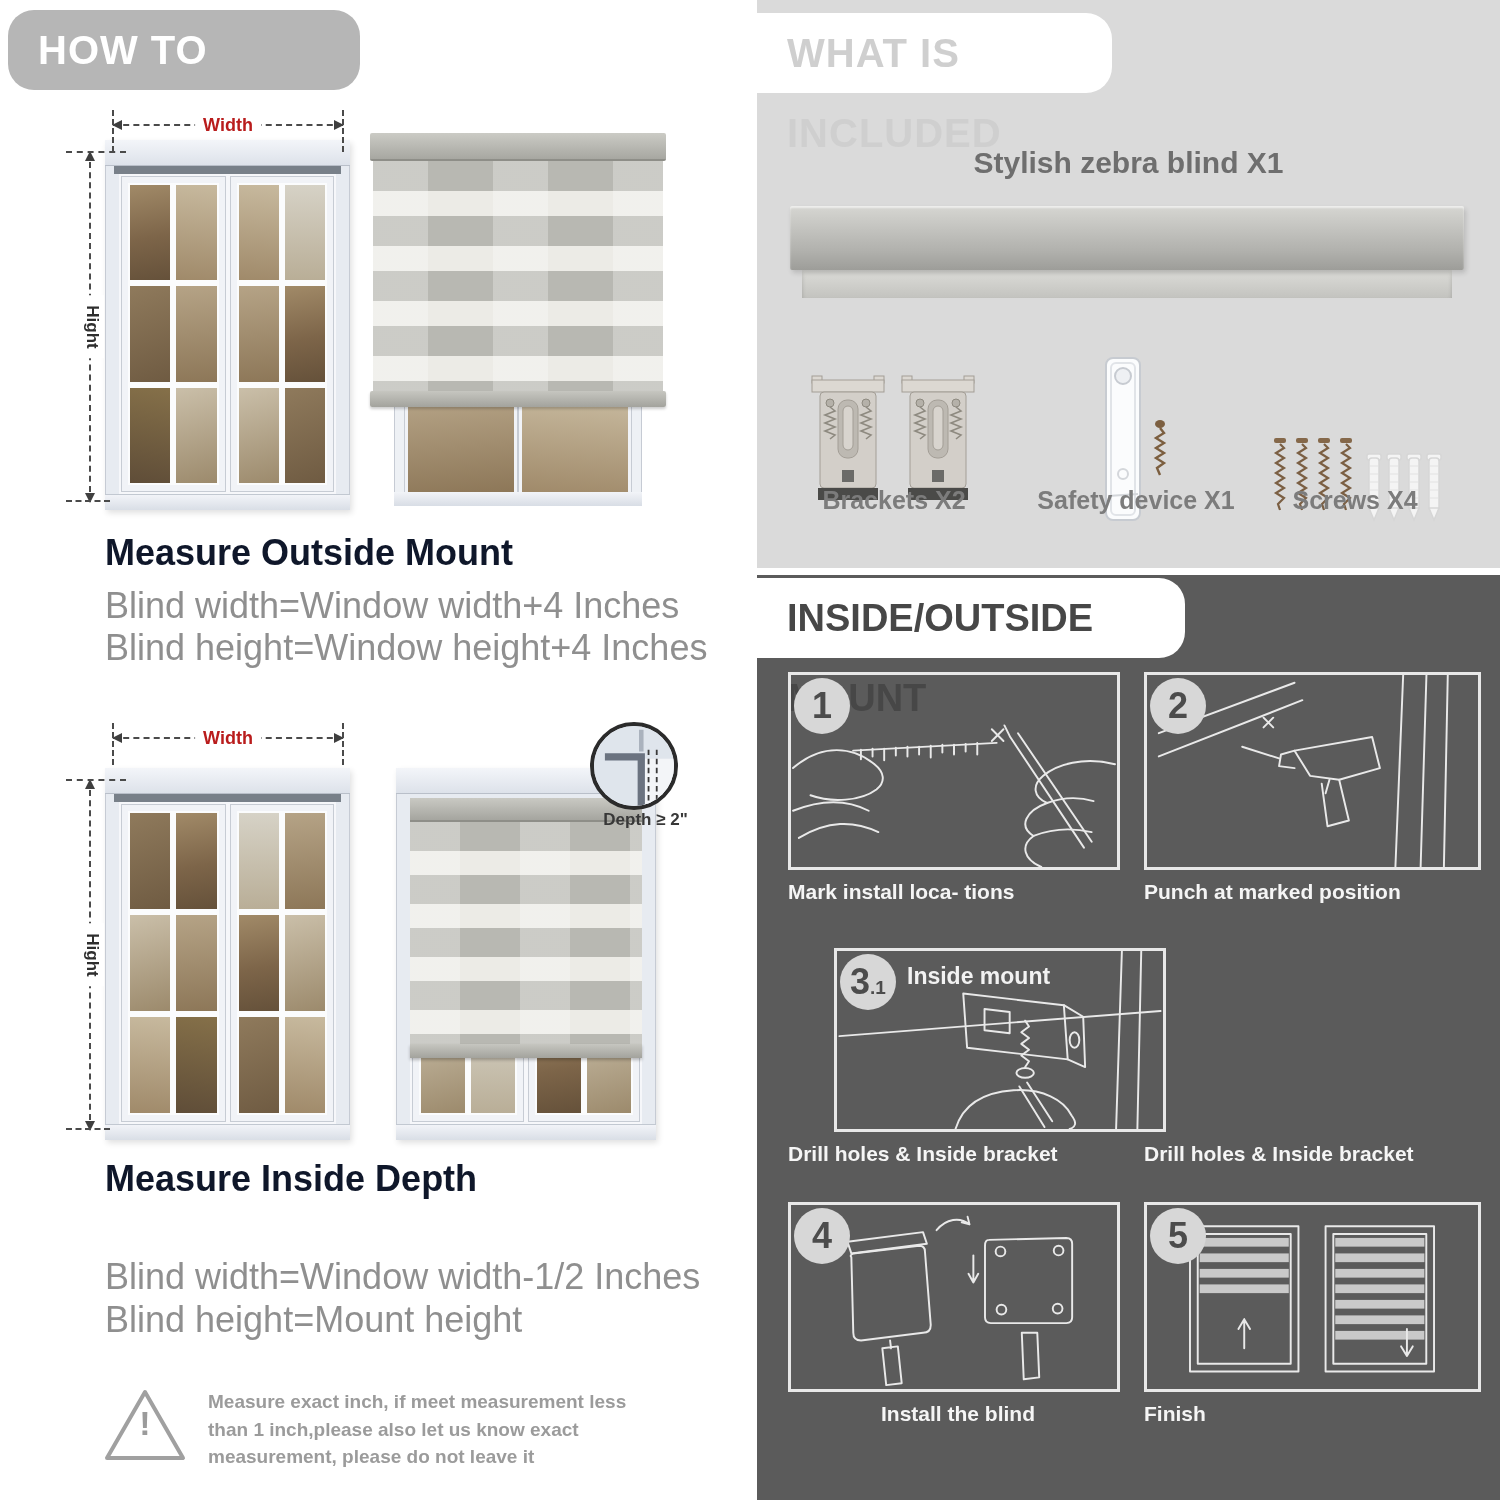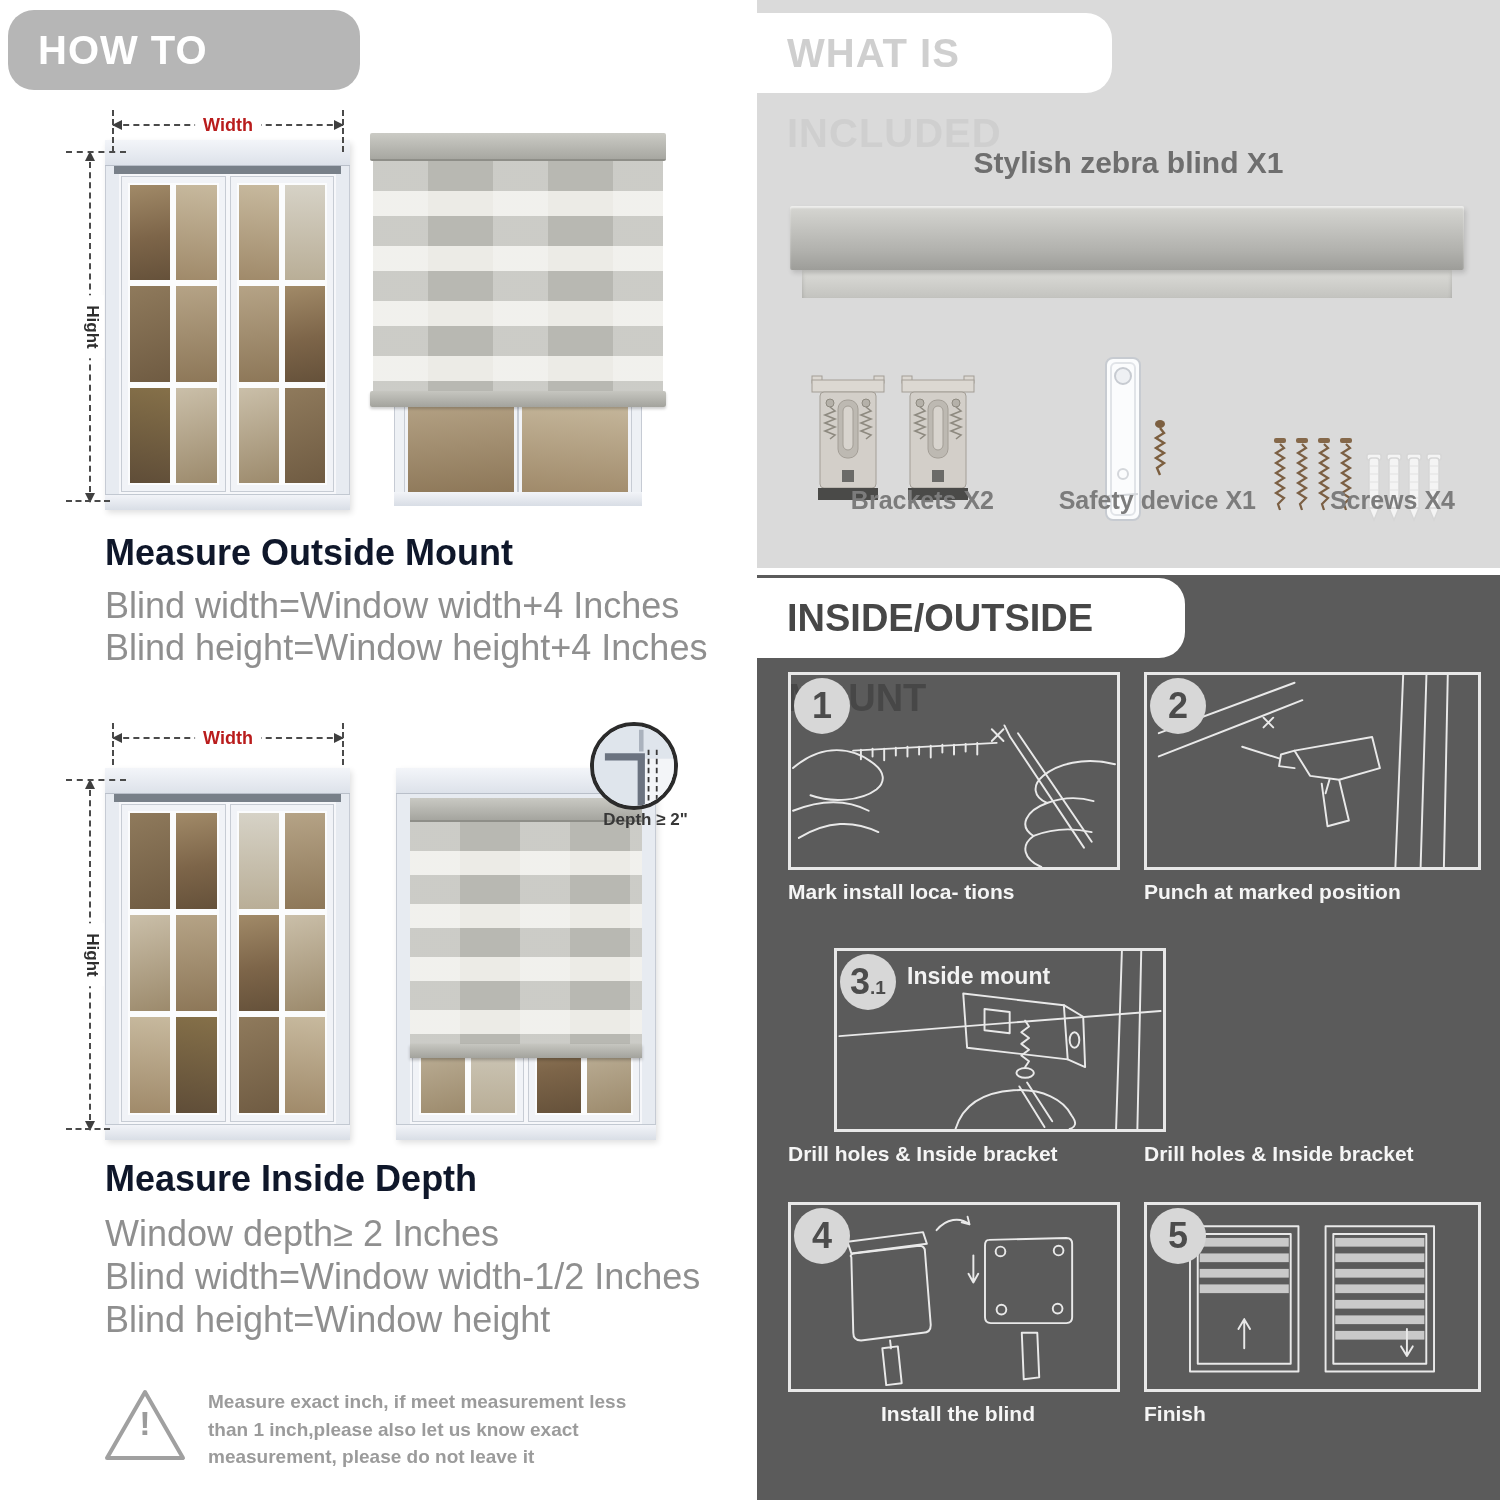--- a/index.html
+++ b/index.html
@@ -94,21 +94,21 @@
                font-size:34px; font-weight:bold; color:#9b9b9b; }
 
   
   .product-title { position:absolute; left:757px; top:146px; width:743px; text-align:center;
                    font-size:30px; font-weight:bold; color:#6e6e6e; }
   .bar-main { position:absolute; left:790px; top:206px; width:674px; height:64px; border-radius:2px;
       background:linear-gradient(180deg,#d6d6d2 0%,#c6c6c2 30%,#b1b1ad 70%,#9d9d99 100%);
       box-shadow:inset 0 2px 2px rgba(255,255,255,.6), 2px 3px 5px rgba(0,0,0,.15); }
   .bar-under { position:absolute; left:802px; top:270px; width:650px; height:28px;
       background:linear-gradient(180deg,#dcdcd8,#c3c3bf); box-shadow:inset 0 3px 4px rgba(0,0,0,.18); }
-  .item-lbl { position:absolute; top:486px; font-size:25px; font-weight:bold; color:#7c7c7c; text-align:right; }
+  .item-lbl { position:absolute; top:486px; font-size:25px; font-weight:bold; color:#7c7c7c; text-align:center; }
 
   
   .step { position:absolute; border:3px solid #e8e8e8; overflow:hidden; }
   .step svg { position:absolute; left:0; top:0; width:100%; height:100%; }
   .badge { position:absolute; left:3px; top:3px; width:56px; height:56px; border-radius:50%;
            background:#d7d7d7; color:#4c4c4c; text-align:center; line-height:56px;
            font-size:36px; font-weight:bold; z-index:2; }
   .badge .sub { font-size:19px; font-weight:bold; }
   .step-lbl { position:absolute; left:70px; top:12px; font-size:23px; font-weight:bold; color:#f2f2f2; z-index:2; }
   .caption { position:absolute; font-size:21px; font-weight:bold; color:#f5f5f5; }
@@ -255,23 +255,22 @@
       <rect x="0" y="0" width="88" height="88" fill="#dfe5ec"></rect>
       <rect x="52" y="36" width="36" height="52" fill="#f3f5f8"></rect>
       <path d="M12,34 L52,34 L52,88" stroke="#6b7380" stroke-width="8" fill="none"></path>
       <path d="M60,26 L60,88 M69,26 L69,88" stroke="#3a3a3a" stroke-width="2" stroke-dasharray="6,4" fill="none"></path>
       <path d="M52,4 L52,28" stroke="#aab2bd" stroke-width="5" fill="none"></path>
     </svg>
   </div>
   <div class="depth-lbl">Depth ≥ 2"</div>
 
   <div class="sec-title" style="left:105px;top:1158px;">Measure Inside Depth</div>
-  <div class="sec-line" style="left:105px;top:1213px;">Window depth≥ 2 Inches</div>
   <div class="sec-line" style="left:105px;top:1256px;">Blind width=Window width-1/2 Inches</div>
-  <div class="sec-line" style="left:105px;top:1299px;">Blind height=Window height</div>
+  <div class="sec-line" style="left:105px;top:1299px;">Blind height=Mount height</div>
 
   <svg class="warn-tri" viewBox="0 0 90 84">
     <path d="M45,8 L83,74 L7,74 Z" stroke="#a0a0a0" stroke-width="4" fill="none" stroke-linejoin="round"></path>
   </svg>
   <div class="warn-bang">!</div>
   <div class="warn-text">Measure exact inch, if meet measurement less than 1 inch,please also let us know exact measurement, please do not leave it</div>
 
   <div class="abs hdr-included">WHAT IS INCLUDED</div>
   <div class="product-title">Stylish zebra blind X1</div>
   <div class="bar-main"></div>

